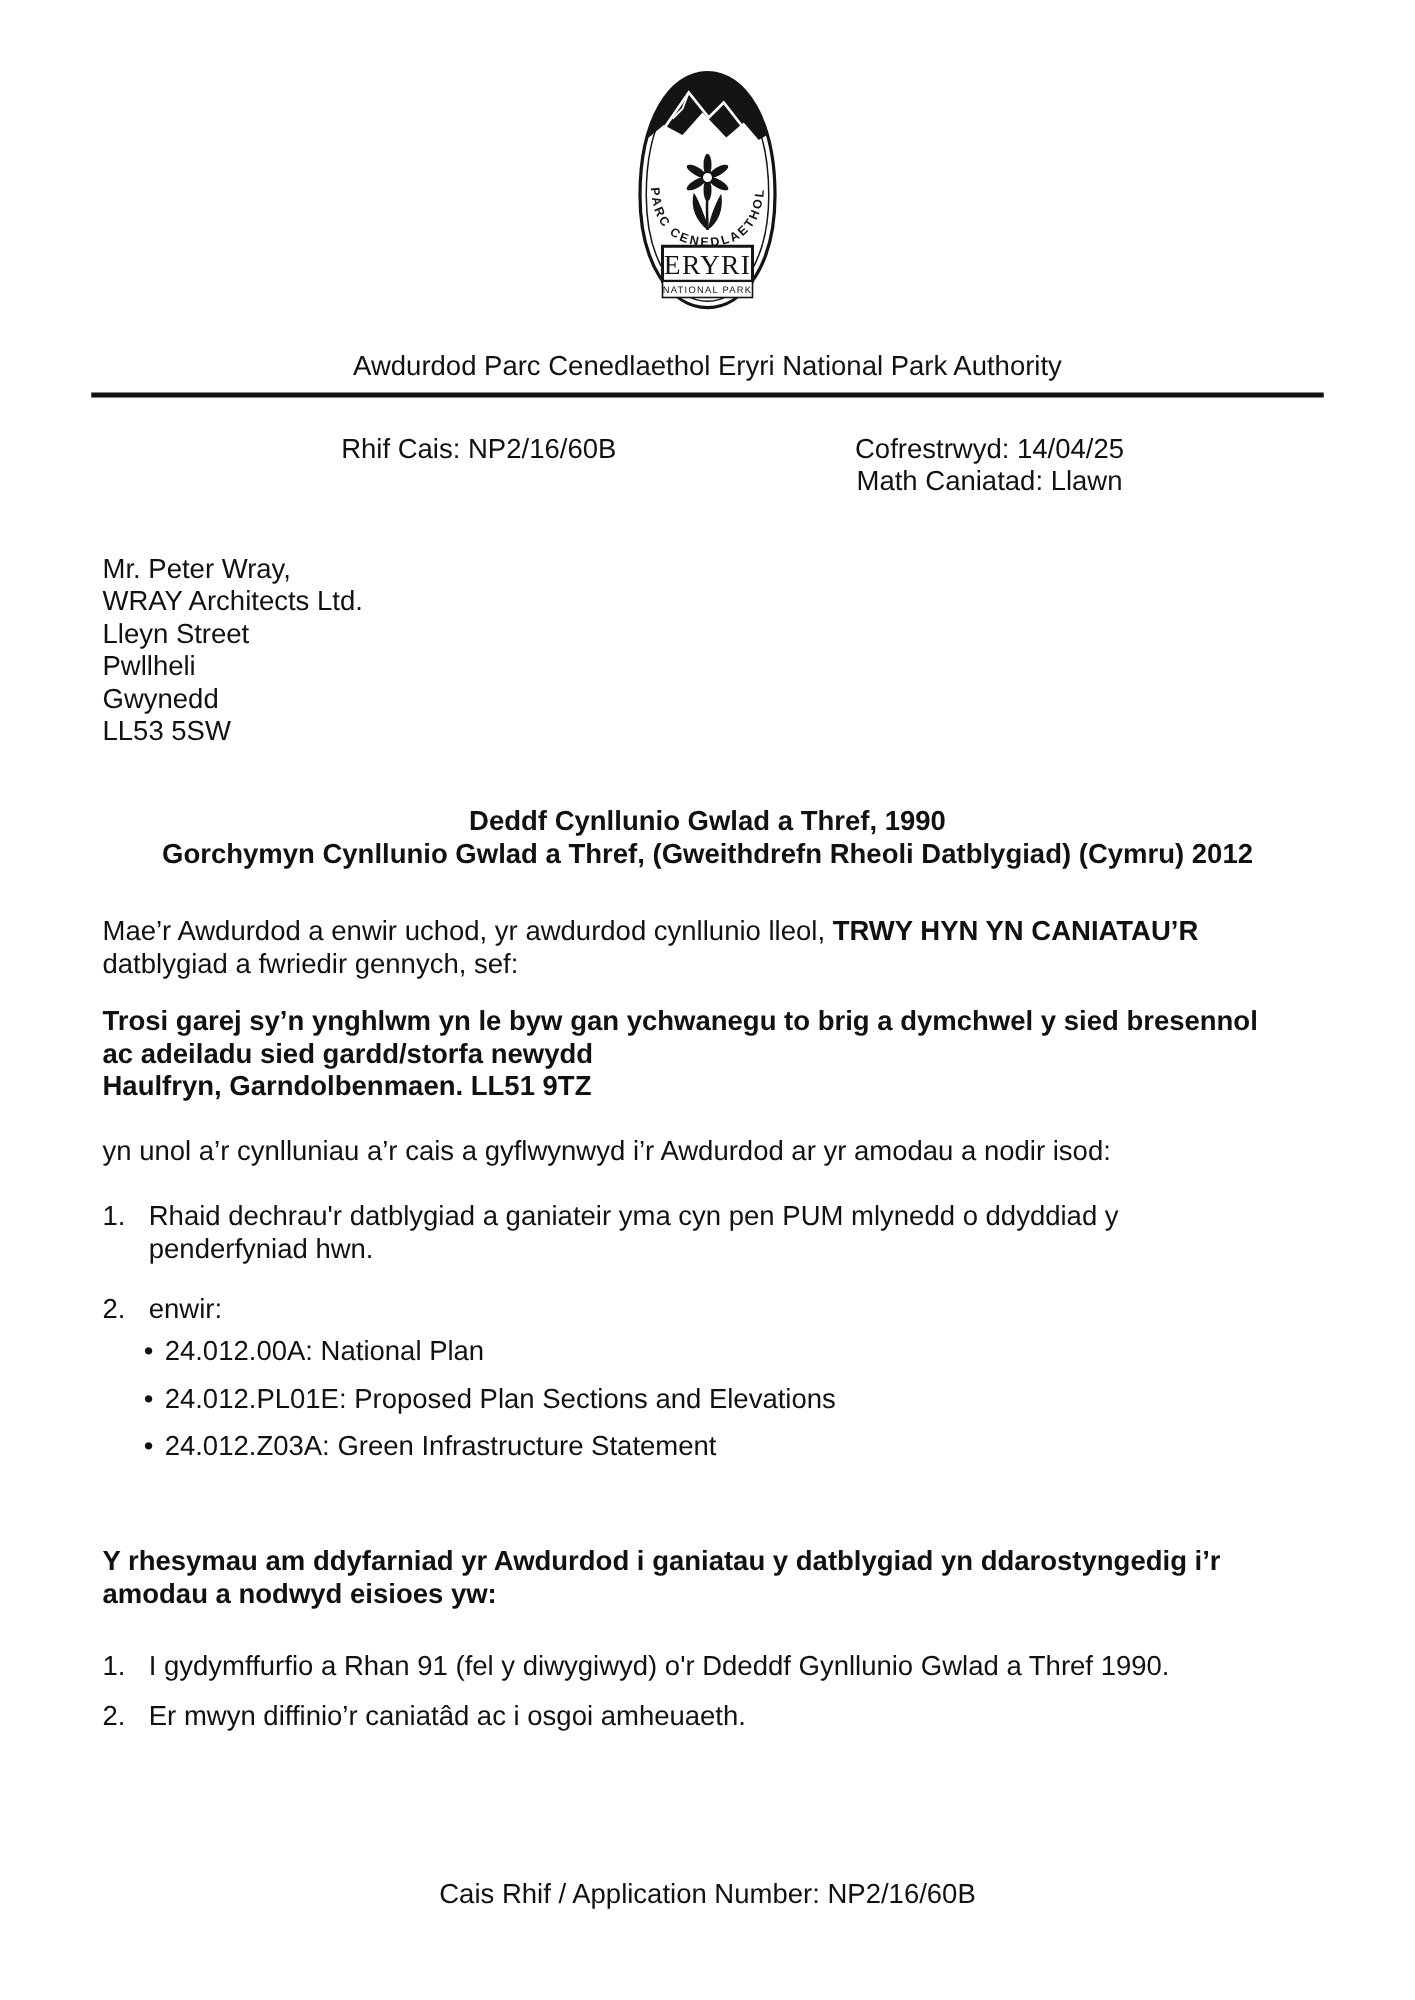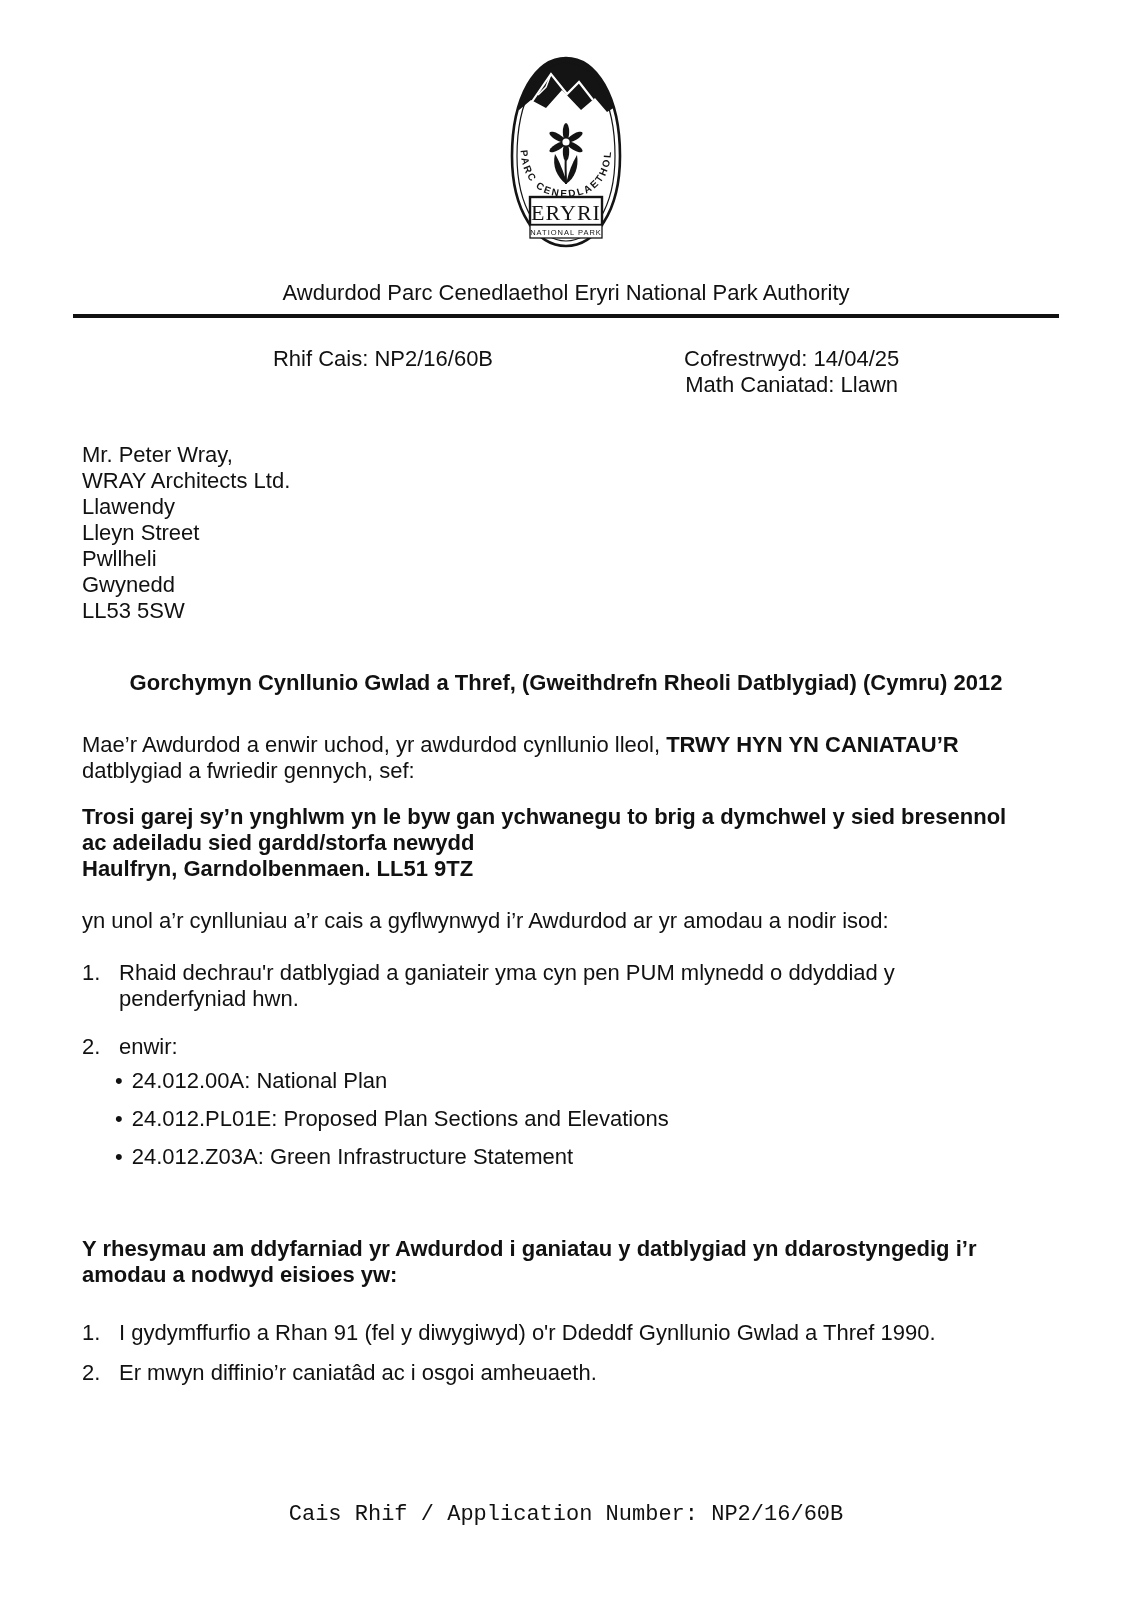--- a/index.html
+++ b/index.html
@@ -35,21 +35,21 @@
   .plans{margin-left:115px;margin-right:78px;}
   .plan-item{display:flex;margin-top:12px;}
   .plan-item.first{margin-top:8px;}
   .bullet{margin-right:9px;}
   .reasons-heading{margin-top:66px;font-weight:bold;}
   .reason-first{margin-top:32px;}
   .reason-next{margin-top:14px;}
   .footer{
     position:absolute;left:0;right:0;bottom:72px;
     text-align:center;
-    font-family:Liberation Mono, monospace;
+    font-family:Liberation Sans, sans-serif;
     font-size:22px;
   }
 </style>
 </head>
 <body>
 
 <div class="page">
 
   <div class="logo-wrap">
     <svg width="134" height="196" viewBox="0 0 134 196" aria-hidden="true">
@@ -99,28 +99,28 @@
     <div class="meta-left">Rhif Cais: NP2/16/60B</div>
     <div class="meta-right">
       <div>Cofrestrwyd: 14/04/25</div>
       <div>Math Caniatad: Llawn</div>
     </div>
   </div>
 
   <div class="recipient">
     <div>Mr. Peter Wray,</div>
     <div>WRAY Architects Ltd.</div>
-    <div>Llawendy</div>
     <div>Lleyn Street</div>
     <div>Pwllheli</div>
     <div>Gwynedd</div>
     <div>LL53 5SW</div>
   </div>
 
   <div class="title-block">
+    <div>Deddf Cynllunio Gwlad a Thref, 1990</div>
     <div>Gorchymyn Cynllunio Gwlad a Thref, (Gweithdrefn Rheoli Datblygiad) (Cymru) 2012</div>
   </div>
 
   <p class="para intro"><span>Mae’r Awdurdod a enwir uchod, yr awdurdod cynllunio lleol, </span><strong>TRWY HYN YN CANIATAU’R</strong><br><span>datblygiad a fwriedir gennych, sef:</span></p>
 
   <div class="para dev">
     <div>Trosi garej sy’n ynghlwm yn le byw gan ychwanegu to brig a dymchwel y sied bresennol</div>
     <div>ac adeiladu sied gardd/storfa newydd</div>
     <div>Haulfryn, Garndolbenmaen. LL51 9TZ</div>
   </div>

